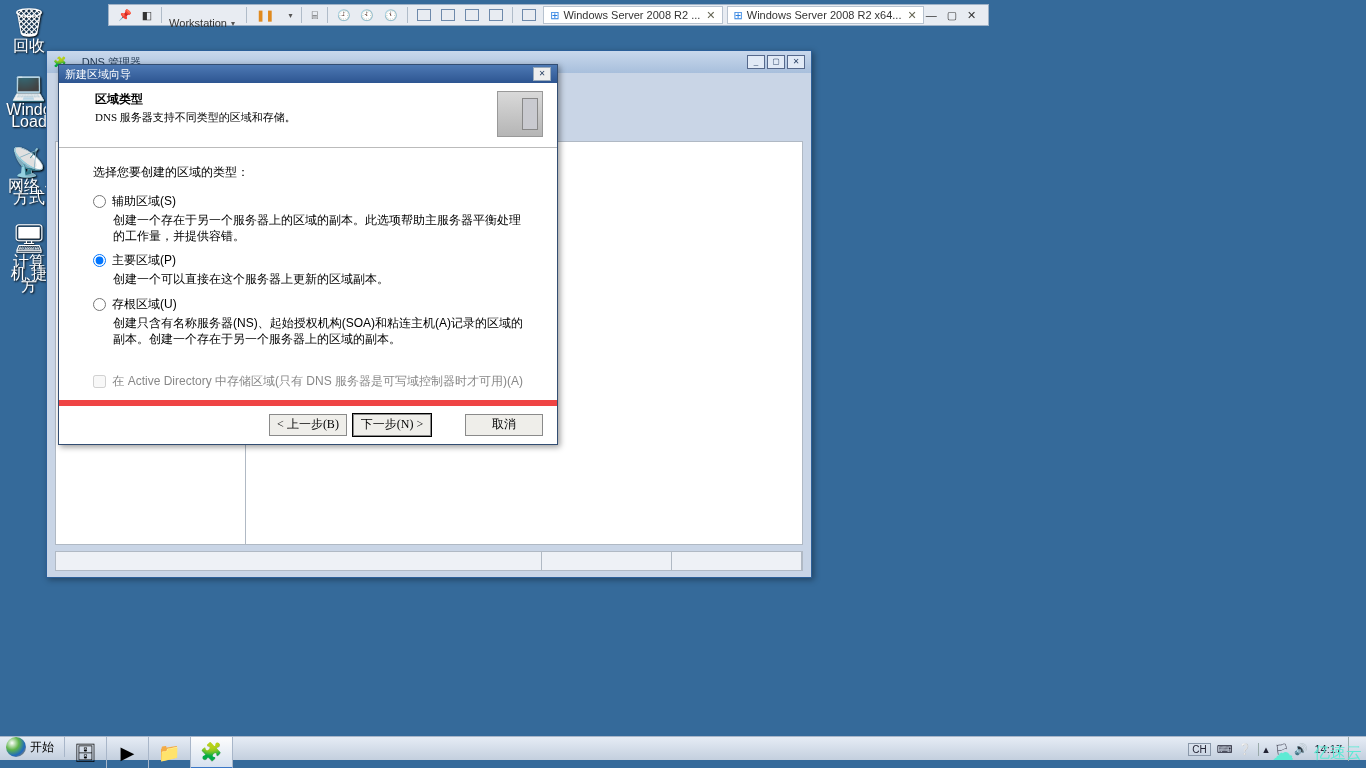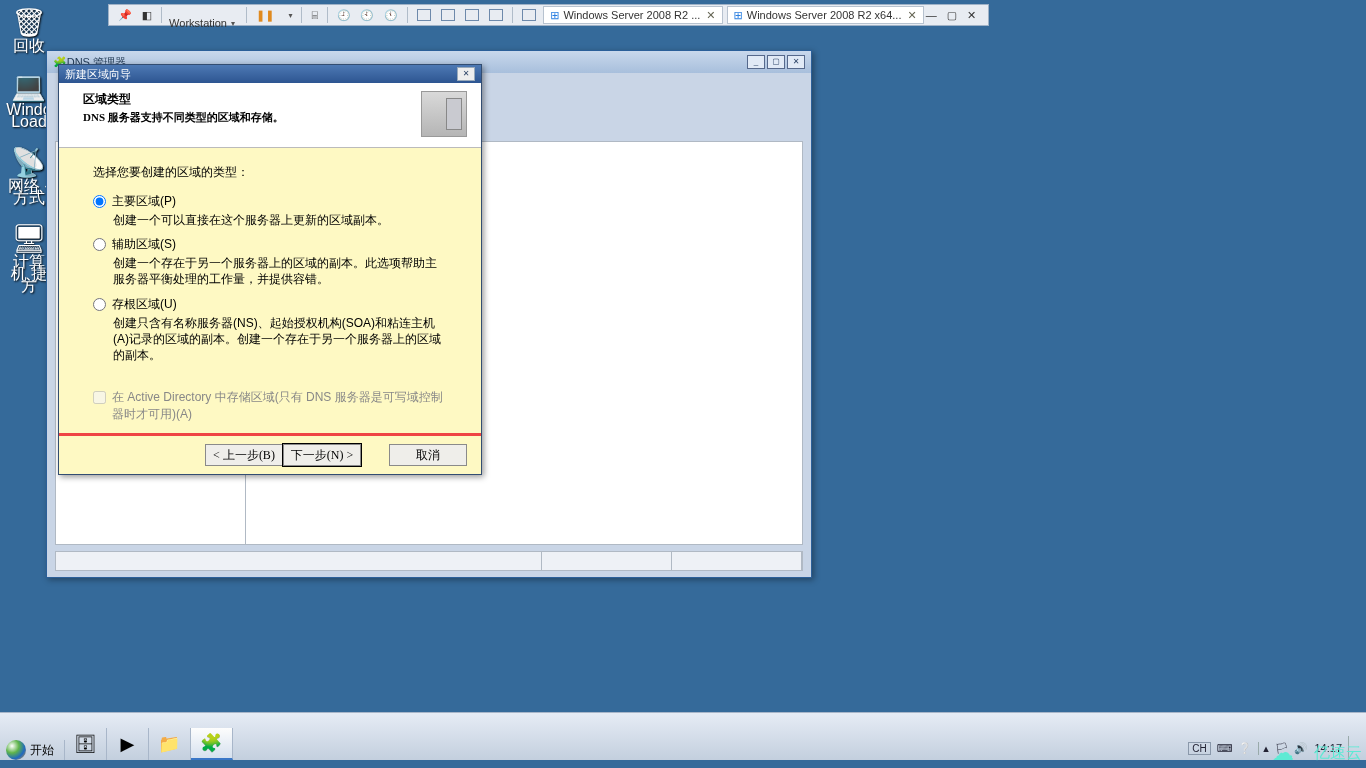--- a/index.html
+++ b/index.html
@@ -26,43 +26,43 @@
   .dns-win .titlebar { height: 22px; background: linear-gradient(#c9d8ec, #a8bfdc); display: flex; align-items: center; padding: 0 6px; font-size: 11px; color: #1d3550; }
   .dns-win .titlebar .ttl-right { margin-left: auto; display: flex; gap: 2px; }
   .wctl { width: 18px; height: 14px; border: 1px solid #56698c; background: #e1eaf6; font-size: 8px; line-height: 12px; text-align: center; color: #2d4468; }
   .dns-win .body { position: absolute; left: 8px; top: 90px; right: 8px; bottom: 32px; background: #fff; border: 1px solid #b0b9c4; display: flex; }
   .dns-win .body .tree-pane  { width: 190px; border-right: 1px solid #b0b9c4; background: #fff; }
   .dns-win .body .detail-pane{ flex: 1; padding: 70px 18px 0 18px; color: #000; font-family: SimSun, "MS Song", serif; font-size: 12px; line-height: 1.7; }
   .dns-win .status { position: absolute; left: 8px; bottom: 6px; right: 8px; height: 20px; border: 1px solid #b0b9c4; background: #eef1f6; display: flex; }
   .dns-win .status div { border-right: 1px solid #b0b9c4; flex: 1; }
 
   
-  .wizard { position: absolute; left: 58px; top: 64px; width: 424px; background: #fef9c3; border: 1px solid #324d72; box-shadow: 2px 2px 6px rgba(0,0,0,.4); }
+  .wizard { position: absolute; left: 58px; top: 64px; width: 500px; background: #ffffff; border: 1px solid #324d72; box-shadow: 2px 2px 6px rgba(0,0,0,.4); }
   .wizard .w-titlebar { height: 18px; background: linear-gradient(#4d79b4, #2d5591); color: #fff; display: flex; align-items: center; padding: 0 6px; font-size: 11px; }
   .wizard .w-titlebar .right { margin-left: auto; display: flex; }
   .wizard .w-titlebar .right .wctl { border-color: #9ab; background: #eee; }
-  .wizard .w-head { background: #fff; border-bottom: 1px solid #bbb; padding: 8px 14px 10px 24px; display: flex; align-items: flex-start; font-weight: bold; }
+  .wizard .w-head { background: #fff; border-bottom: 1px solid #bbb; padding: 8px 14px 10px 36px; display: flex; align-items: flex-start; }
   .wizard .w-head .text b { display: block; font-size: 12px; margin-bottom: 2px; }
   .wizard .w-head .text span { font-size: 11px; font-family: SimSun, serif; }
   .wizard .w-head .graphic { margin-left: auto; width: 46px; height: 46px; background: linear-gradient(#d9d9d9, #b5b5b5); border: 1px solid #999; position: relative; }
   .wizard .w-head .graphic::after{ content:""; position:absolute; right:4px; top:6px; width:14px; height:30px; background:#c9cad0; border:1px solid #888;}
   .wizard .w-body { padding: 16px 34px 10px 34px; min-height: 212px; color: #000; font-family: SimSun, Tahoma, serif; font-size: 12px; }
   .wizard .w-body .prompt { margin-bottom: 12px; }
   .wizard .w-body .option { margin: 6px 0 2px 0; }
   .wizard .w-body .option label { display: flex; align-items: flex-start; }
   .wizard .w-body .option input { margin: 2px 6px 0 0; }
   .wizard .w-body .option .desc { margin: 2px 0 8px 20px; line-height: 1.35; }
-  .wizard .w-body .adstore { margin-top: 26px; display: flex; align-items: flex-start; color: #888; font-family: SimSun, serif; }
+  .wizard .w-body .adstore { margin-top: 26px; display: flex; align-items: flex-start; color: #888; font-family: SimSun, serif; justify-content: space-between; }
   .wizard .w-body .adstore input { margin: 2px 6px 0 0; }
-  .wizard .w-foot { border-top: 3px solid #ef4444; padding: 8px 14px; display: flex; justify-content: flex-end; }
+  .wizard .w-foot { border-top: 6px solid #ef4444; padding: 8px 14px; display: flex; justify-content: flex-end; gap: 6px; }
   .wizard .w-foot button { min-width: 78px; height: 22px; font-size: 12px; background: #efeeea; border: 1px solid #8a8a8a; font-family: SimSun, Tahoma, serif; }
   .wizard .w-foot button.default { outline: 1px solid #000; }
 
   
-  .taskbar { position: absolute; left: 0; right: 0; bottom: 8px; height: 48px; background: linear-gradient(#e6ecf5, #c3cfde); border-top: 1px solid #a8b6c9; display: flex; align-items: flex-end; }
+  .taskbar { position: absolute; left: 0; right: 0; bottom: 8px; height: 24px; background: linear-gradient(#e6ecf5, #c3cfde); border-top: 1px solid #a8b6c9; display: flex; align-items: flex-start; }
   .taskbar .start { display: flex; align-items: center; padding: 0 10px 0 6px; border-right: 1px solid #a8b6c9; cursor: pointer; }
   .taskbar .start .orb { width: 20px; height: 20px; border-radius: 50%; background: radial-gradient(circle at 30% 30%, #fff, #5fb44a 35%, #2069c0 65%, #f2a11f 100%); margin-right: 4px; }
   .taskbar .quick { display: flex; align-items: center; }
   .taskbar .quick .qbtn { width: 42px; height: 32px; border-right: 1px solid #a8b6c9; display: flex; align-items: center; justify-content: center; font-size: 18px; }
   .taskbar .qbtn.active{ background: linear-gradient(#fdfdfd,#d6e1ef); border-bottom:2px solid #3a77c7;}
   .taskbar .tray { margin-left: auto; display: flex; align-items: center; padding: 0 8px; gap: 6px; color: #223; font-size: 11px; }
   .taskbar .tray .clock { text-align: right; line-height: 12px; }
   .taskbar .tray .ime  { border:1px solid #8a98aa; padding:0 3px; font-size:10px;}
 
   
@@ -140,21 +140,21 @@
   <div class="winctl">
     <span>—</span>
     <span>▢</span>
     <span>✕</span>
   </div>
 </div>
 
 <div class="dns-win">
   <div class="titlebar">
     <span>🧩</span>
-    <span style="margin-left:0">DNS 管理器</span>
+    <span style="margin-left:15px">DNS 管理器</span>
     <div class="ttl-right">
       <div class="wctl">_</div>
       <div class="wctl">▢</div>
       <div class="wctl">✕</div>
     </div>
   </div>
   <div class="body">
     <div class="tree-pane"></div>
     <div class="detail-pane">
       <div>域存储有关一个或多个连续的 DNS 域</div>
@@ -177,35 +177,35 @@
   </div>
   <div class="w-head">
     <div class="text">
       <b>区域类型</b>
       <span>DNS 服务器支持不同类型的区域和存储。</span>
     </div>
     <div class="graphic"></div>
   </div>
   <div class="w-body">
     <div class="prompt">选择您要创建的区域的类型：</div>
+
+    <div class="option">
+      <label>
+          <input type="radio" name="ztype" style="">
+        <span>辅助区域(S)</span>
+        </label>
+      <div class="desc">创建一个存在于另一个服务器上的区域的副本。此选项帮助主服务器平衡处理的工作量，并提供容错。</div>
+    </div>
 
     <div class="option">
       <label>
           <input type="radio" name="ztype" checked="" style="">
         <span>主要区域(P)</span>
         </label>
       <div class="desc">创建一个可以直接在这个服务器上更新的区域副本。</div>
-    </div>
-
-    <div class="option">
-      <label>
-          <input type="radio" name="ztype" style="">
-        <span>辅助区域(S)</span>
-        </label>
-      <div class="desc">创建一个存在于另一个服务器上的区域的副本。此选项帮助主服务器平衡处理的工作量，并提供容错。</div>
     </div>
 
     <div class="option">
       <label>
           <input type="radio" name="ztype" style="">
         <span>存根区域(U)</span>
         </label>
       <div class="desc">创建只含有名称服务器(NS)、起始授权机构(SOA)和粘连主机(A)记录的区域的副本。创建一个存在于另一个服务器上的区域的副本。</div>
     </div>
 

